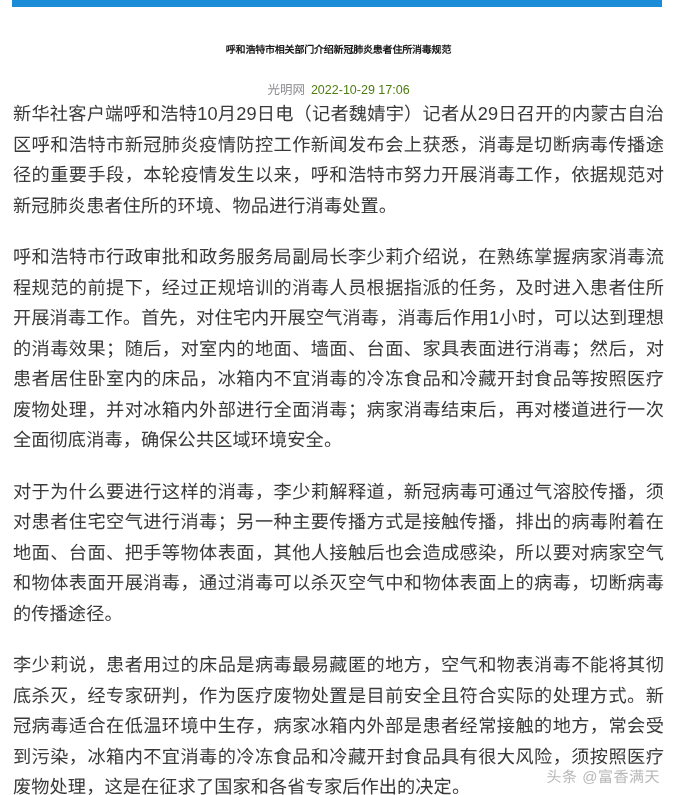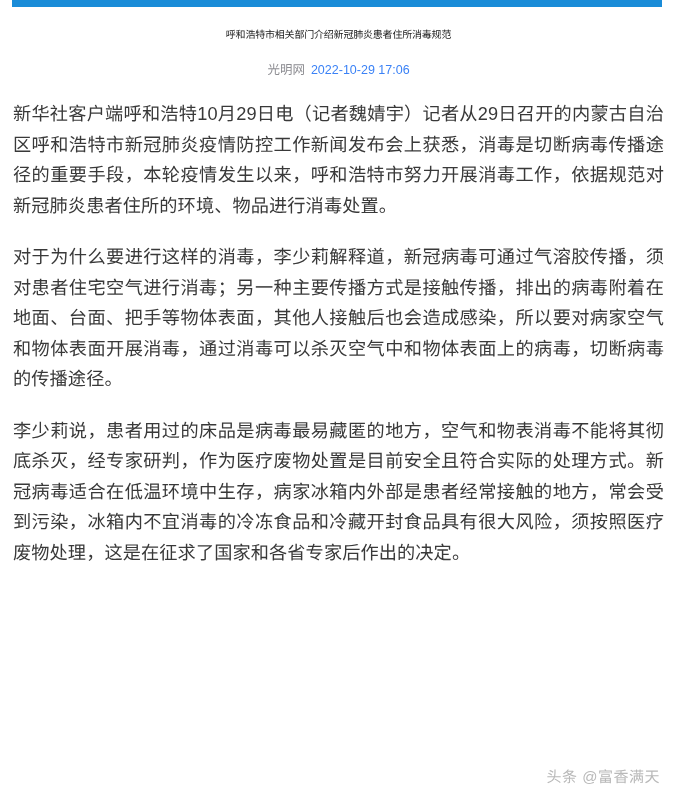--- a/index.html
+++ b/index.html
@@ -36,43 +36,43 @@
   
   .header {
     position: absolute;
     top: 7px;
     left: 0;
     width: 677px;
     text-align: center;
   }
 
   .article-title {
-    margin: 1px;
+    margin: 16px;
     padding: 11px 14px 0 14px;
     font-size: 25.5px;
     line-height: 32px;
-    font-weight: normal;
+    font-weight: bold;
     color: #1a1a1a;
     letter-spacing: -0.2px;
     text-align: center;
     white-space: nowrap;
   }
 
   .byline {
     margin-top: 11px;
     font-size: 12.5px;
     color: #8e8e93;
     line-height: 16px;
     display: flex;
     justify-content: center;
     align-items: baseline;
     gap: 6px;
   }
   .byline .source-name { color: #8e8e93; }
-  .byline .timestamp   { color: #3b82f6; text-align: center; }
+  .byline .timestamp   { color: #4d7c0f; text-align: center; }
 
   
   .body-wrap {
     position: absolute;
     top: 99px;
     left: 0;
     width: 677px;
     padding: 0 13px;
     box-sizing: border-box;
   }
@@ -115,20 +115,21 @@
     <h1 class="article-title" style="color: rgb(26, 26, 26); font-size: 10px;">呼和浩特市相关部门介绍新冠肺炎患者住所消毒规范</h1>
 
     <div class="byline">
       <span class="source-name">光明网</span>
       <span class="timestamp">2022-10-29 17:06</span>
     </div>
   </div>
 
   <div class="body-wrap">
     <p class="para">新华社客户端呼和浩特10月29日电（记者魏婧宇）记者从29日召开的内蒙古自治区呼和浩特市新冠肺炎疫情防控工作新闻发布会上获悉，消毒是切断病毒传播途径的重要手段，本轮疫情发生以来，呼和浩特市努力开展消毒工作，依据规范对新冠肺炎患者住所的环境、物品进行消毒处置。</p>
+    <p class="para">呼和浩特市行政审批和政务服务局副局长李少莉介绍说，在熟练掌握病家消毒流程规范的前提下，经过正规培训的消毒人员根据指派的任务，及时进入患者住所开展消毒工作。首先，对住宅内开展空气消毒，消毒后作用1小时，可以达到理想的消毒效果；随后，对室内的地面、墙面、台面、家具表面进行消毒；然后，对患者居住卧室内的床品，冰箱内不宜消毒的冷冻食品和冷藏开封食品等按照医疗废物处理，并对冰箱内外部进行全面消毒；病家消毒结束后，再对楼道进行一次全面彻底消毒，确保公共区域环境安全。</p>
     <p class="para">对于为什么要进行这样的消毒，李少莉解释道，新冠病毒可通过气溶胶传播，须对患者住宅空气进行消毒；另一种主要传播方式是接触传播，排出的病毒附着在地面、台面、把手等物体表面，其他人接触后也会造成感染，所以要对病家空气和物体表面开展消毒，通过消毒可以杀灭空气中和物体表面上的病毒，切断病毒的传播途径。</p>
     <p class="para">李少莉说，患者用过的床品是病毒最易藏匿的地方，空气和物表消毒不能将其彻底杀灭，经专家研判，作为医疗废物处置是目前安全且符合实际的处理方式。新冠病毒适合在低温环境中生存，病家冰箱内外部是患者经常接触的地方，常会受到污染，冰箱内不宜消毒的冷冻食品和冷藏开封食品具有很大风险，须按照医疗废物处理，这是在征求了国家和各省专家后作出的决定。</p>
 
   </div>
 
   <div class="watermark" style="color: rgb(185, 185, 185);">头条 @富香满天</div>
 
 </div>
 
 </body></html>

